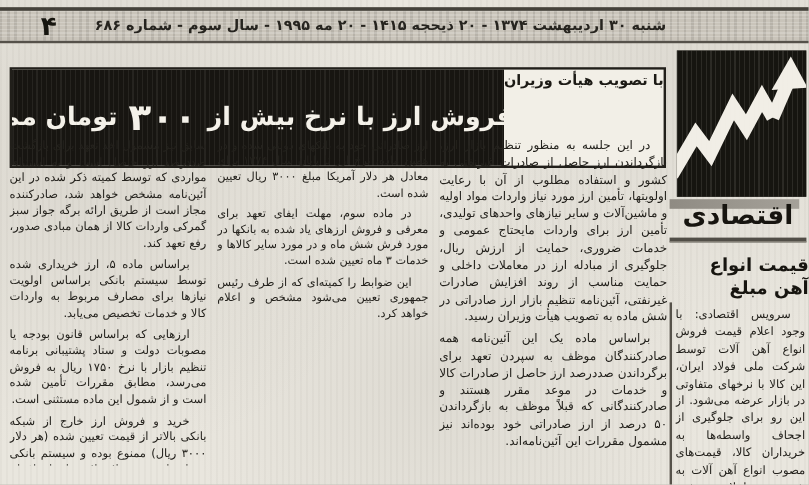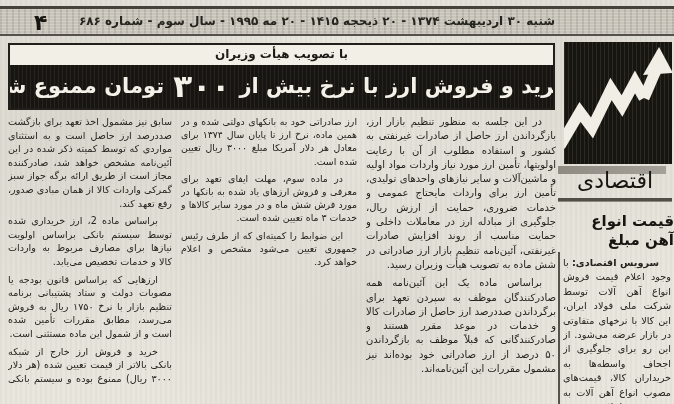--- a/index.html
+++ b/index.html
@@ -25,22 +25,22 @@
   }
   .page-number {
     position:absolute; left:34px; top:1px; font-size:22px; font-weight:bold; color:#16150f;
   }
   .edition-date {
     position:absolute; left:72px; right:112px; top:5px; text-align:center;
     font-size:12px; font-weight:bold; color:#26241f; white-space:nowrap; overflow:hidden;
   }
   
   .headline-box {
-    position:absolute; left:8px; top:43px; width:547px; height:67px;
-    border:2px solid #211f1a; background:#f2efe7; display:flex; flex-direction:column;
+    position:absolute; left:8px; top:56px; width:547px; height:84px;
+    border:2px solid #211f1a; background:#f2efe7; display:flex; 
   }
   .kicker {
     height:20px; line-height:19px; text-align:center;
     font-size:12px; font-weight:bold; color:#1c1a15;
   }
   .headline-bar {
     position:relative; flex:1; background:#171511; color:#f4f1e9;
     display:flex; align-items:center; justify-content:center; overflow:hidden;
   }
   .headline-bar::after {
@@ -69,36 +69,36 @@
     content:""; position:absolute; inset:0; pointer-events:none;
     background:repeating-linear-gradient(90deg, rgba(235,230,220,.10) 0 1px, transparent 1px 4px);
   }
   .icon-box svg { display:block; width:100%; height:100%; }
   .icon-shadow {
     position:absolute; right:8px; top:126px; width:108px; height:8px;
     background:linear-gradient(90deg,#8f8b83,#a5a199);
   }
   .section-label {
     position:absolute; left:0; right:0; top:128px; text-align:center;
-    font-size:22px; font-weight:normal; color:#171510; letter-spacing:-.5px;
+    font-size:22px; font-weight:bold; color:#171510; letter-spacing:-.5px;
   }
   .section-rule {
     position:absolute; left:2px; right:2px; top:158px; height:4px;
     background:#514e47; border-bottom:1px solid #8d897f;
   }
   .story-title {
     position:absolute; left:0; right:0; top:172px; text-align:right;
     font-size:15px; font-weight:bold; line-height:19px; color:#171510;
   }
   .story-body {
     position:absolute; right:3px; left:7px; top:216px; bottom:0; overflow:hidden;
     font-size:9.7px; line-height:14.4px; text-align:justify; color:#24221d;
   }
   .story-body p { text-indent:12px; }
-  .story-body .lead { font-weight:bold; }
+  .story-body .lead { font-weight:normal; }
   .divider-rule {
     position:absolute; left:558px; top:252px; bottom:0; width:2px; background:#56524a;
   }
 </style>
 </head>
 <body>
 
 <div class="page">
 
   <div class="masthead">
@@ -121,21 +121,21 @@
 
   <div class="col col-mid">
     <p class="cont">ارز صادراتی خود به بانکهای دولتی شده و در همین ماده، نرخ ارز تا پایان سال ۱۳۷۴ برای معادل هر دلار آمریکا مبلغ ۳۰۰۰ ریال تعیین شده است.</p>
     <p>در ماده سوم، مهلت ایفای تعهد برای معرفی و فروش ارزهای یاد شده به بانکها در مورد فرش شش ماه و در مورد سایر کالاها و خدمات ۳ ماه تعیین شده است.</p>
     <p>این ضوابط را کمیته‌ای که از طرف رئیس جمهوری تعیین می‌شود مشخص و اعلام خواهد کرد.</p>
 
   </div>
 
   <div class="col col-left">
     <p class="cont">سابق نیز مشمول اخذ تعهد برای بازگشت صددرصد ارز حاصل است و به استثنای مواردی که توسط کمیته ذکر شده در این آئین‌نامه مشخص خواهد شد، صادرکننده مجاز است از طریق ارائه برگه جواز سبز گمرکی واردات کالا از همان مبادی صدور، رفع تعهد کند.</p>
-    <p>براساس ماده 2، ارز خریداری شده توسط سیستم بانکی براساس اولویت نیازها برای مصارف مربوط به واردات کالا و خدمات تخصیص می‌یابد.</p>
+    <p>براساس ماده ۵، ارز خریداری شده توسط سیستم بانکی براساس اولویت نیازها برای مصارف مربوط به واردات کالا و خدمات تخصیص می‌یابد.</p>
     <p>ارزهایی که براساس قانون بودجه یا مصوبات دولت و ستاد پشتیبانی برنامه تنظیم بازار با نرخ ۱۷۵۰ ریال به فروش می‌رسد، مطابق مقررات تأمین شده است و از شمول این ماده مستثنی است.</p>
     <p>خرید و فروش ارز خارج از شبکه بانکی بالاتر از قیمت تعیین شده (هر دلار ۳۰۰۰ ریال) ممنوع بوده و سیستم بانکی موظف است تسهیلات لازم را برای افتتاح حساب سپرده ارزی جهت دارندگان ارز فراهم کند.</p>
 
   </div>
 
   <div class="sidebar">
     <div class="icon-box">
       <svg viewBox="0 0 108 122" xmlns="http://www.w3.org/2000/svg">
         <rect x="0" y="0" width="108" height="122" fill="#161510"></rect>
         <polyline points="-4,104 16,70 28,86 47,47 58,64 71,40 80,56" fill="none" stroke="#f1eee6" stroke-width="11"></polyline>

